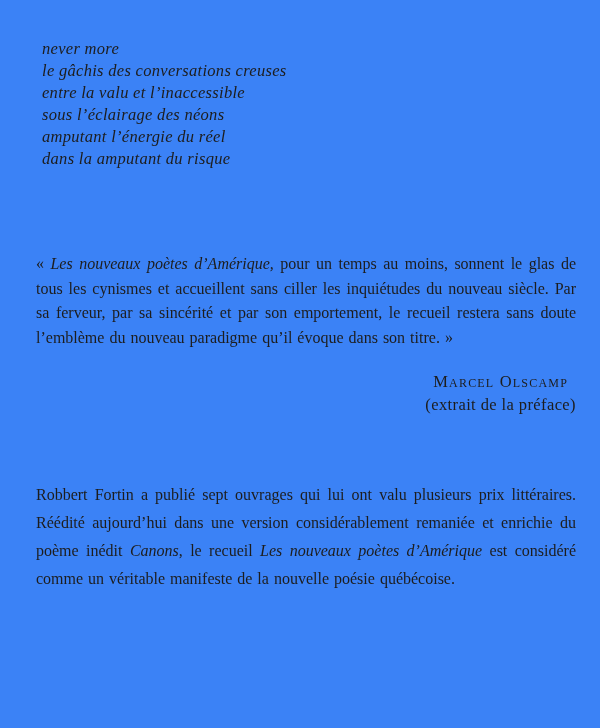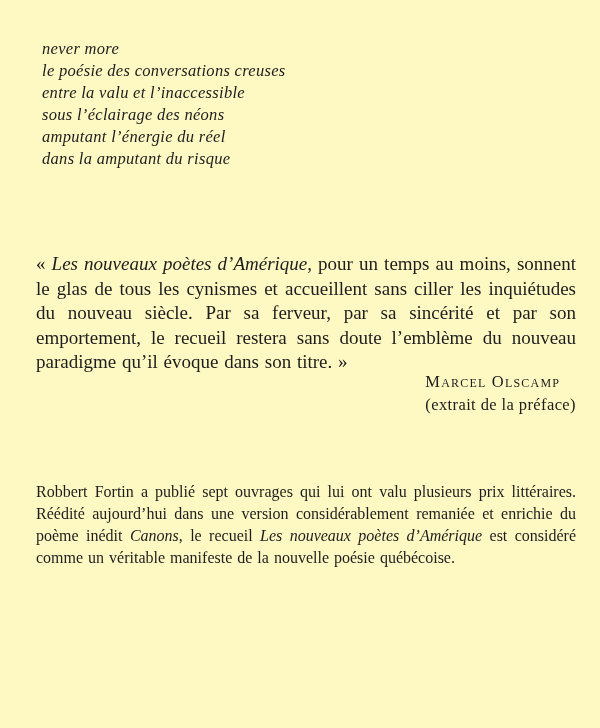--- a/index.html
+++ b/index.html
@@ -11,85 +11,85 @@
   }
   body {
     background: #fdfdfc;
     font-family: "Liberation Serif", "DejaVu Serif", serif;
     color: #1d1d1d;
     position: relative;
   }
   .page {
     position: absolute;
     inset: 0;
-    background: #fef9c3;
+    background: #3b82f6;
   }
   
   .poem {
     position: absolute;
     left: 42px;
     top: 38px;
     font-style: italic;
     font-size: 16.5px;
     line-height: 22px;
     letter-spacing: 0.3px;
     white-space: nowrap;
   }
   
   .quote {
     position: absolute;
     left: 36px;
     top: 252px;
     width: 540px;
     margin: 0;
-    font-size: 19px;
+    font-size: 16px;
     line-height: 24.5px;
     text-align: justify;
     word-spacing: 1px;
   }
   .work {
     font-style: italic;
   }
   
   .attr {
     position: absolute;
     right: 24px;
     top: 370px;
-    text-align: left;
+    text-align: center;
     font-size: 16.5px;
     line-height: 23px;
   }
   .attr-name {
     font-variant: small-caps;
     letter-spacing: 1.2px;
   }
   .attr-source {
     letter-spacing: 0.4px;
   }
   
   .bio {
     position: absolute;
     left: 36px;
     top: 481px;
     width: 540px;
     margin: 0;
     font-size: 16px;
-    line-height: 22px;
+    line-height: 28px;
     text-align: justify;
     word-spacing: 1px;
   }
 </style>
 </head>
 <body>
 
 <div class="page">
 
   <div class="poem">
     <div class="poem-line">never more</div>
-    <div class="poem-line">le poésie des conversations creuses</div>
+    <div class="poem-line">le gâchis des conversations creuses</div>
     <div class="poem-line">entre la valu et l’inaccessible</div>
     <div class="poem-line">sous l’éclairage des néons</div>
     <div class="poem-line">amputant l’énergie du réel</div>
     <div class="poem-line">dans la amputant du risque</div>
   </div>
 
   <p class="quote"><span>« </span><span class="work">Les nouveaux poètes d’Amérique,</span><span> pour un temps au moins, sonnent le glas de tous les cynismes et accueillent sans ciller les inquiétudes du nouveau siècle. Par sa ferveur, par sa sincérité et par son emportement, le recueil restera sans doute l’emblème du nouveau paradigme qu’il évoque dans son titre. »</span></p>
 
   <div class="attr">
     <div class="attr-name">Marcel Olscamp</div>

